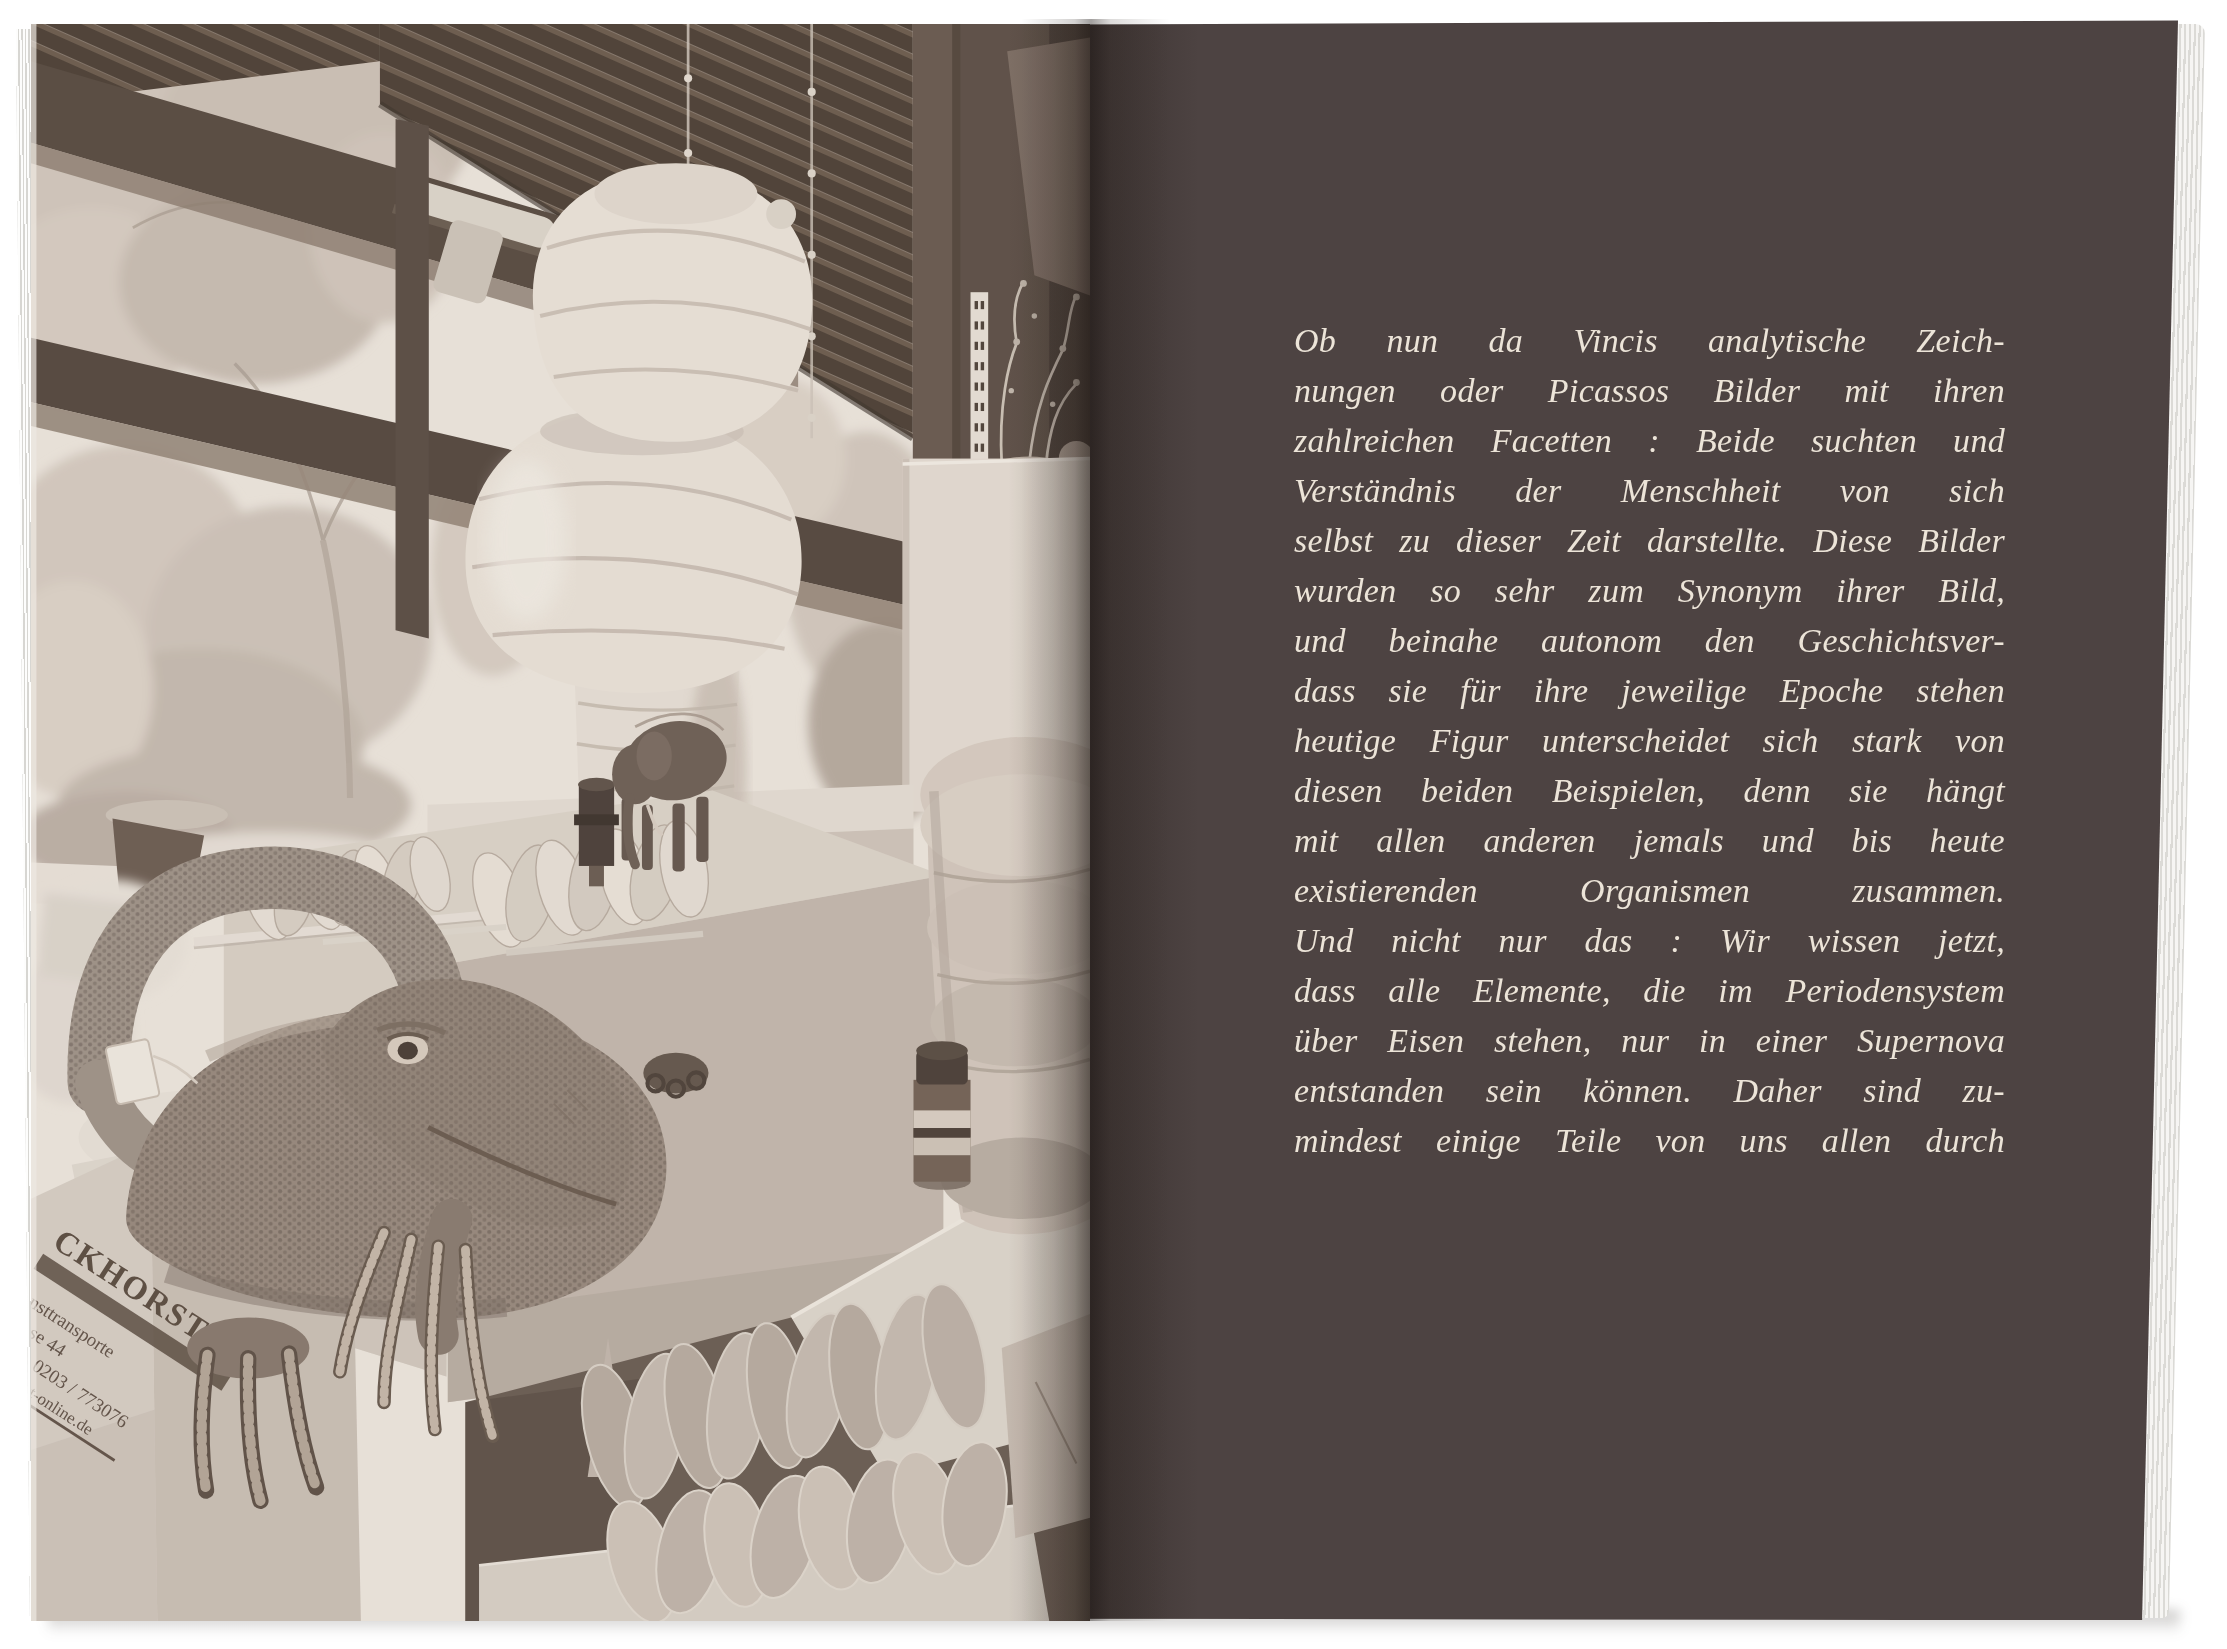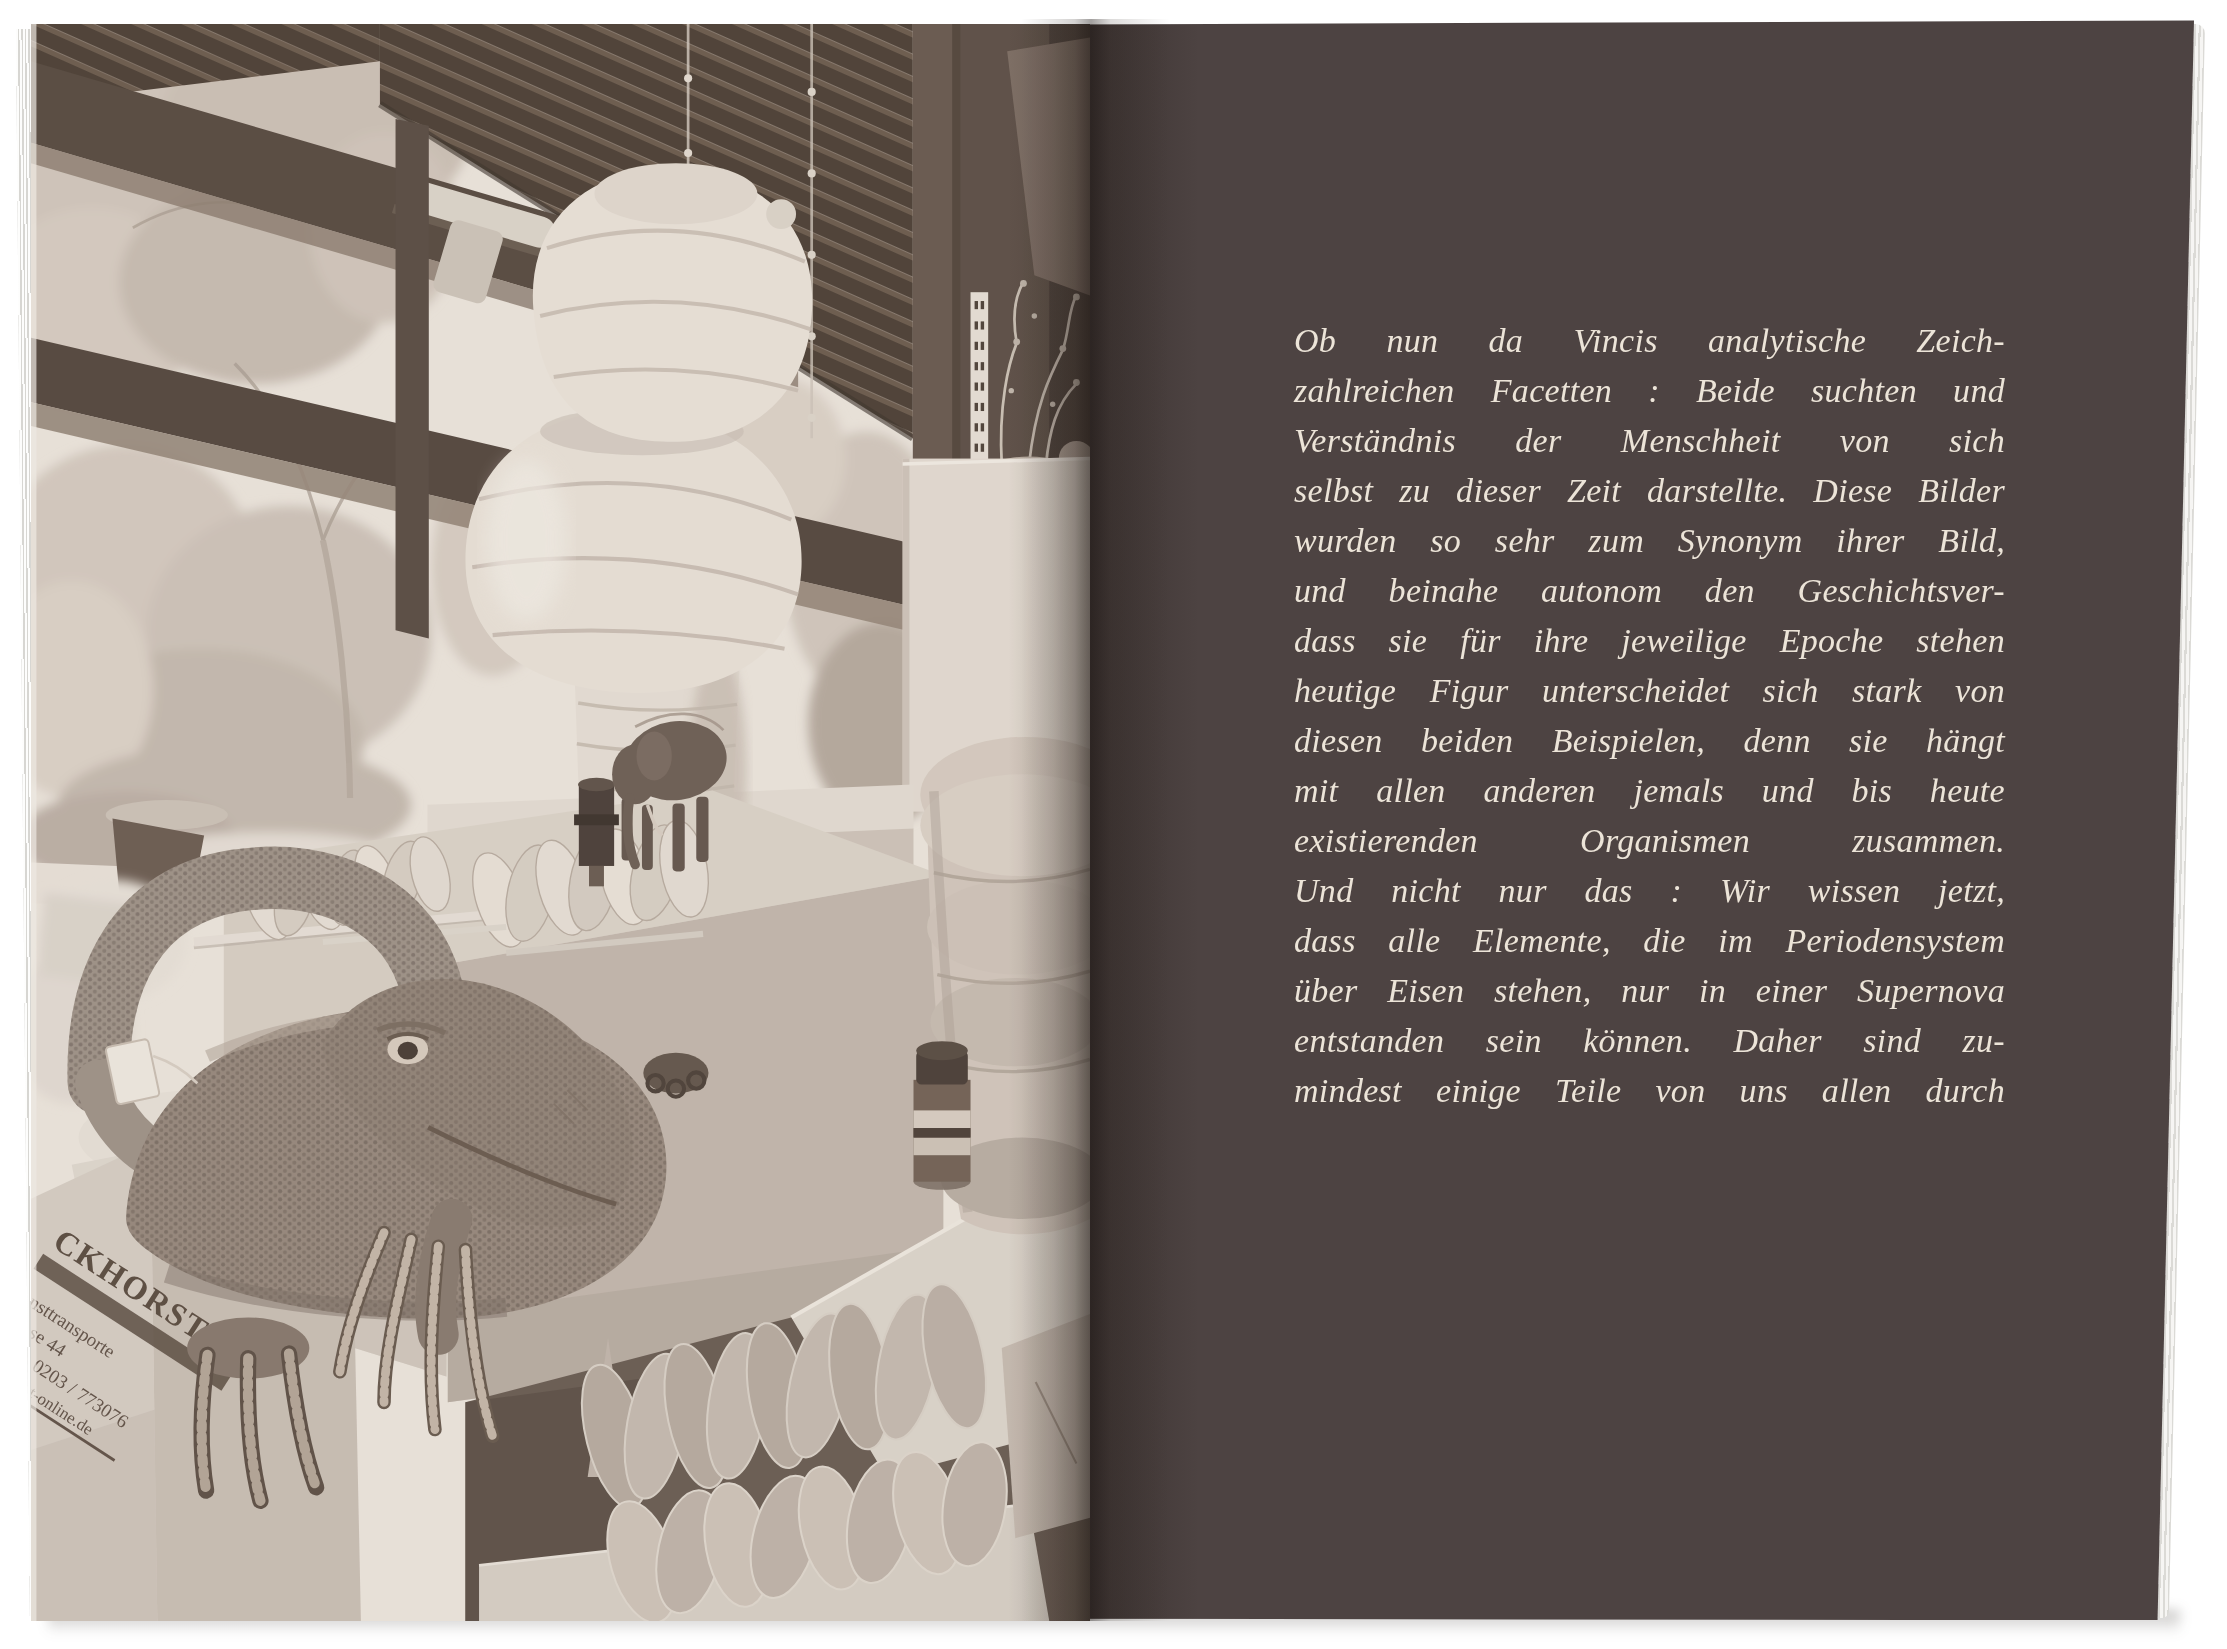--- a/index.html
+++ b/index.html
@@ -12,21 +12,21 @@
   .stack.left{left:16.3px;top:28.5px;width:16.3px;height:1587px;
     background:repeating-linear-gradient(90deg,#fdfdfc 0 2px,#d7d6d2 2px 3.4px);
     transform:skewX(0.5deg);transform-origin:top left;}
   .stack.right{left:2172px;top:24.4px;width:33px;height:1594px;
     background:repeating-linear-gradient(90deg,#f6f5f3 0 2.7px,#dbdad6 2.7px 4.8px);
     transform:skewX(-1.3deg);transform-origin:top left;border-radius:0 9.5px 6.8px 0;}
   .left-page{position:absolute;left:31px;top:24.4px;width:1059px;height:1597px;overflow:hidden;}
   .left-page svg{display:block;width:100%;height:100%;}
   .right-page{position:absolute;left:1090px;top:20.4px;width:1088px;height:1600px;
     background:#4d4342;
-    clip-path:polygon(0% 0.25%, 100% 0%, 96.7% 100%, 0% 99.9%);padding-left:16px;}
+    clip-path:polygon(0% 0.25%, 100% 0%, 96.7% 100%, 0% 99.9%);}
   .right-page .inner-shade{position:absolute;left:0;top:0;width:109px;height:100%;
     background:linear-gradient(90deg, rgba(30,23,20,0.38), rgba(30,23,20,0));}
   .text-block{position:absolute;left:204px;top:296px;width:711px;color:#ece4d8;
     font-style:italic;font-size:34px;line-height:50px;letter-spacing:0.3px;}
   .text-block .line{text-align:justify;text-align-last:justify;white-space:normal;height:50px;}
   .gutter-shade{position:absolute;left:1021px;top:19px;width:149px;height:1602px;pointer-events:none;
     background:linear-gradient(90deg, rgba(38,30,25,0) 0%, rgba(38,30,25,0.20) 36%,
       rgba(24,18,15,0.40) 47%, rgba(38,30,25,0.16) 60%, rgba(38,30,25,0) 100%);}
 </style>
 </head>
@@ -410,20 +410,21 @@
       <rect x="0" y="0" width="8" height="2352" fill="#f4efe9" opacity="0.7"></rect>
       <rect x="1440" y="0" width="120" height="2352" fill="url(#gutterGrad)"></rect>
       <rect x="0" y="0" width="1560" height="2352" fill="#8a6f5e" opacity="0.05"></rect>
     </svg>
   </div>
 
   <div class="right-page">
     <div class="inner-shade"></div>
     <div class="text-block">
       <div class="line">Ob nun da Vincis analytische Zeich-</div>
+      <div class="line">nungen oder Picassos Bilder mit ihren</div>
       <div class="line">zahlreichen Facetten : Beide suchten und</div>
       <div class="line">Verständnis der Menschheit von sich</div>
       <div class="line">selbst zu dieser Zeit darstellte. Diese Bilder</div>
       <div class="line">wurden so sehr zum Synonym ihrer Bild,</div>
       <div class="line">und beinahe autonom den Geschichtsver-</div>
       <div class="line">dass sie für ihre jeweilige Epoche stehen</div>
       <div class="line">heutige Figur unterscheidet sich stark von</div>
       <div class="line">diesen beiden Beispielen, denn sie hängt</div>
       <div class="line">mit allen anderen jemals und bis heute</div>
       <div class="line">existierenden Organismen zusammen.</div>

